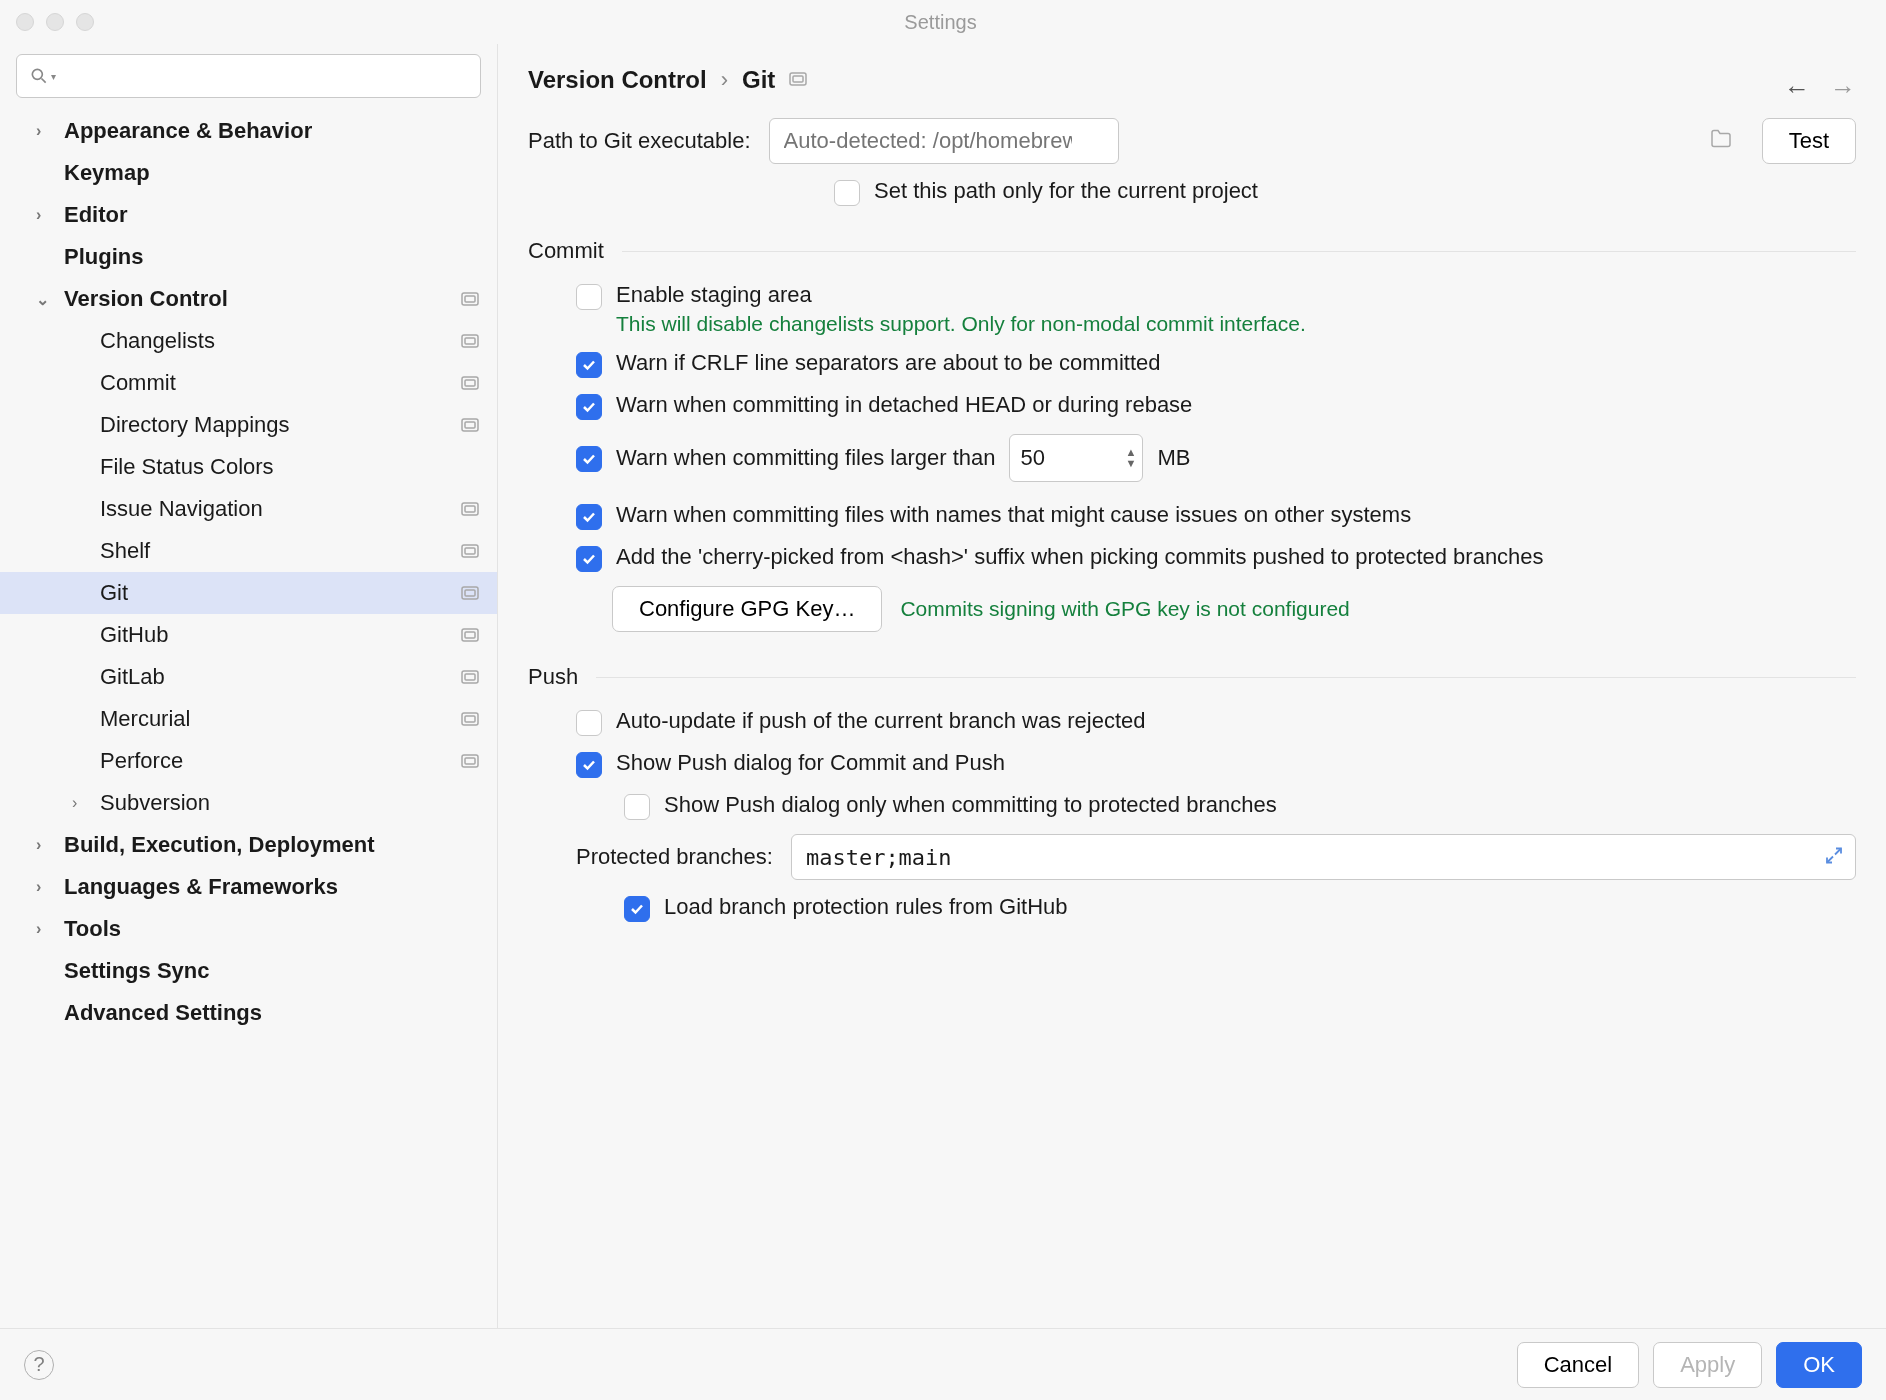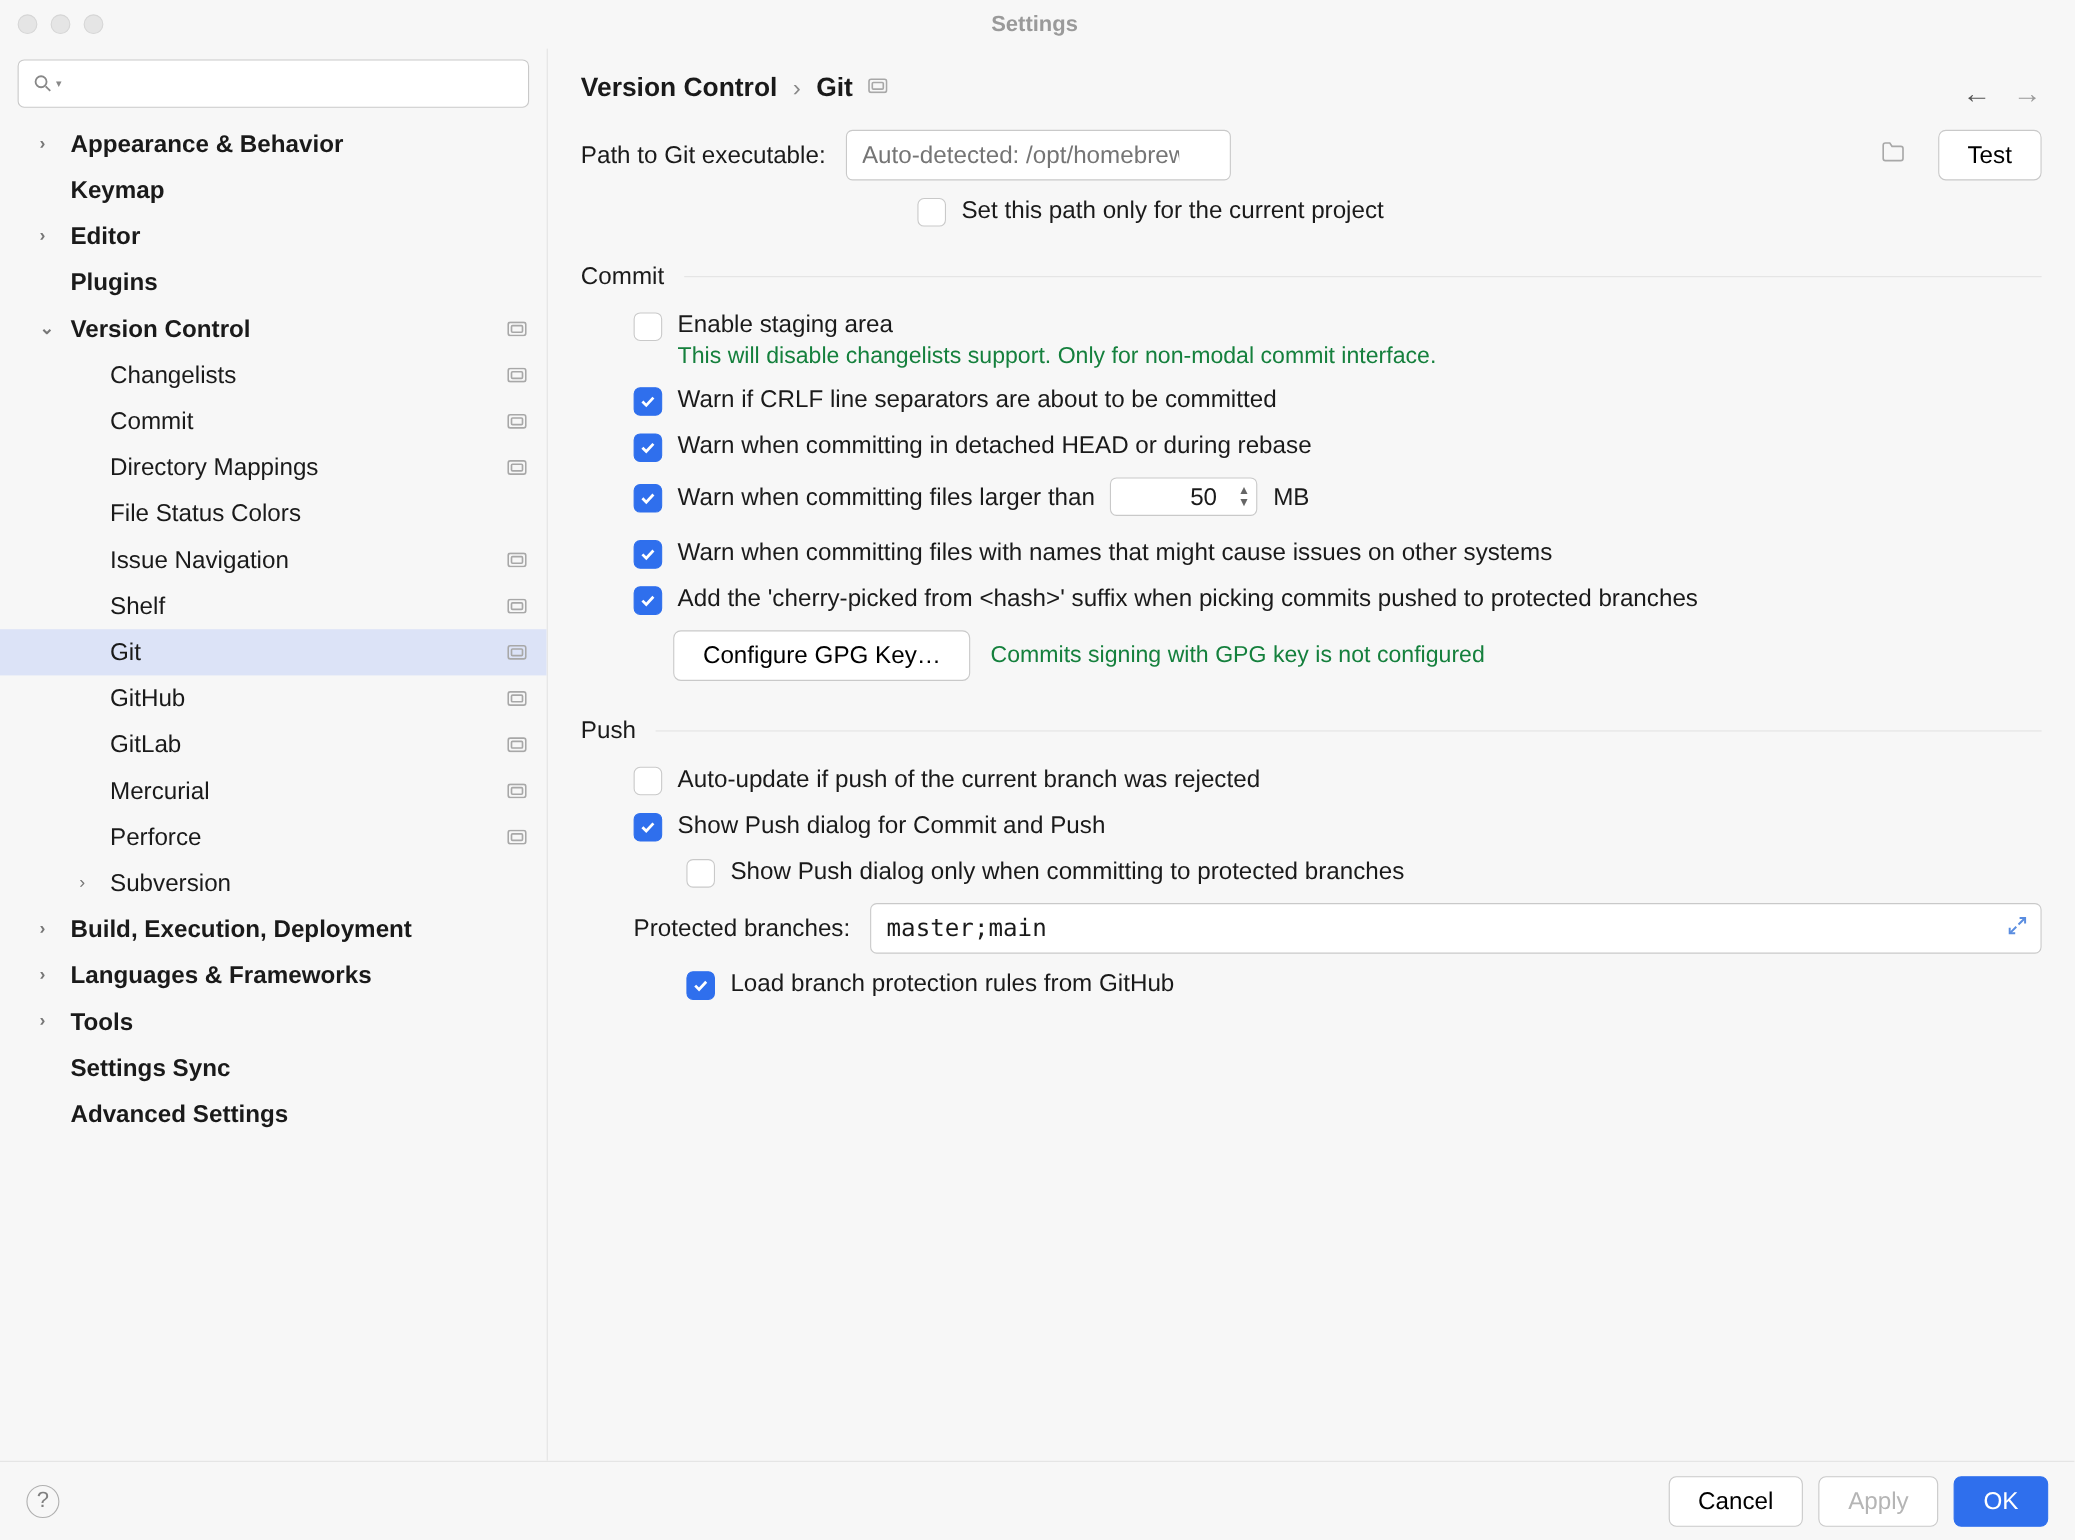--- a/index.html
+++ b/index.html
@@ -17,21 +17,21 @@
 .titlebar {
   height: 44px;
   display: flex;
   align-items: center;
   padding: 0 16px;
   background: #f7f7f7;
   position: relative;
 }
 .traffic-lights { display: flex; gap: 12px; }
 .tl { width: 18px; height: 18px; border-radius: 50%; background: #e5e5e5; border: 1px solid #d6d6d6; }
-.title { position: absolute; left: 0; right: 5px; text-align: center; font-weight: 700; color: #9a9a9a; font-size: 20px; }
+.title { position: absolute; left: 0; right: 5px; text-align: center; font-weight: 400; color: #9a9a9a; font-size: 20px; }
 
 .main-area { display: flex; flex: 1; min-height: 0; }
 
 .sidebar {
   width: 498px;
   border-right: 1px solid #e3e3e3;
   padding: 10px 0 0 0;
   overflow-y: auto;
 }
 .search-wrap { padding: 0 16px 12px 16px; }
@@ -122,22 +122,22 @@
 .checkbox svg { width: 16px; height: 16px; }
 .check-label { font-size: 22px; }
 .hint { color: #15803d; font-size: 21px; margin-top: 4px; }
 
 .section-title-row { display: flex; align-items: center; margin: 32px 0 18px 0; }
 .section-title { font-size: 22px; color: #1a1a1a; margin-right: 18px; }
 .section-line { flex: 1; height: 1px; background: #e3e3e3; }
 .indent { margin-left: 48px; }
 
 .num-input {
-  width: 134px; height: 35px; border: 1px solid #c9c9c9; border-radius: 6px; background: #fff;
-  display: inline-flex; align-items: center; justify-content: flex-end; padding: 0 36px 0 10px; font-size: 22px;
+  width: 134px; height: 48px; border: 1px solid #c9c9c9; border-radius: 6px; background: #fff;
+  display: inline-flex; align-items: center; padding: 0 36px 0 10px; font-size: 22px;
   position: relative;
 }
 .num-input .spinner { position: absolute; right: 6px; top: 50%; transform: translateY(-50%); color: #666; display:flex; flex-direction:column; font-size:11px; line-height:11px;}
 
 .protected-input {
   flex: 1; height: 46px; border: 1px solid #c9c9c9; border-radius: 6px; background: #fff;
   padding: 0 46px 0 14px; font-family: ui-monospace, Menlo, monospace; font-size: 22px; position: relative; display:flex; align-items:center;
 }
 .protected-input .expand-ico { position: absolute; right: 12px; top: 50%; transform: translateY(-50%); color: #5a8de0; }
 

